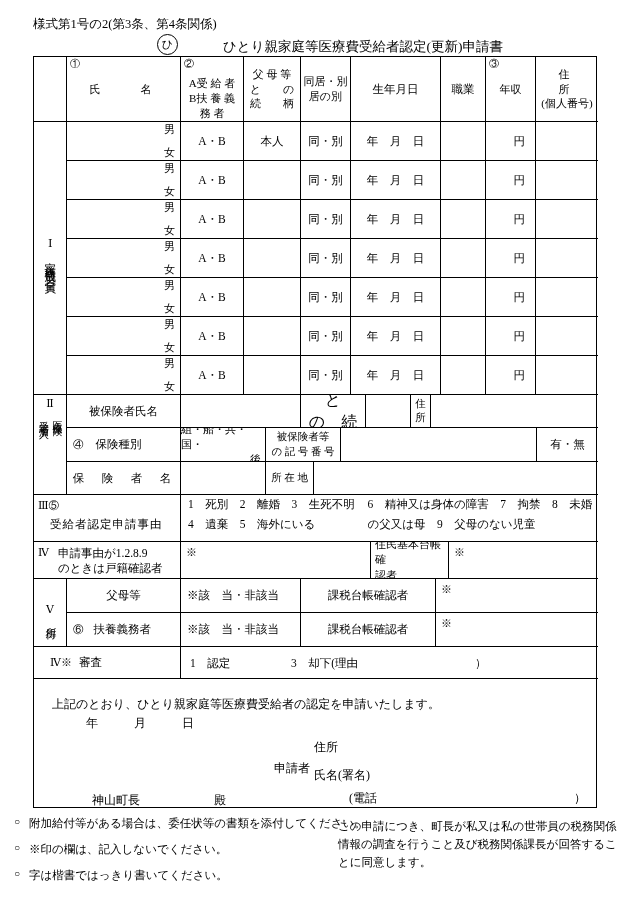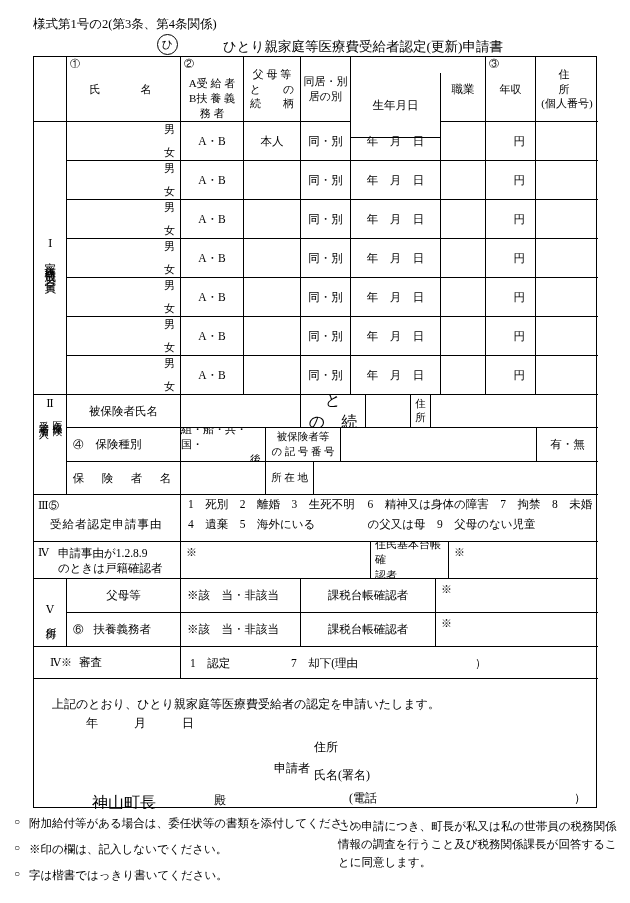--- a/index.html
+++ b/index.html
@@ -98,21 +98,21 @@
       </div>
     </div>
 
     <div class="cell br bb" style="left:267px;top:0;width:50px;height:65px;">
       <div class="hdr-stack">
         <span>同居・別</span>
         <span>居の別</span>
       </div>
     </div>
 
-    <div class="cell br bb c-mid" style="left:317px;top:16px;width:90px;height:65px;">
+    <div class="cell br bb c-mid" style="left:317px;top:0;width:90px;height:65px;">
       <span>生年月日</span>
     </div>
 
     <div class="cell br bb c-mid" style="left:407px;top:0;width:45px;height:65px;">
       <span>職業</span>
     </div>
 
     <div class="cell br bb" style="left:452px;top:0;width:50px;height:65px;">
       <span class="hdr-num">③</span>
       <div class="hdr-stack">
@@ -409,36 +409,36 @@
         <span style="font-size:11px;">※</span>
       </div>
 
     <div class="cell br bb c-midl" style="left:0;top:590px;width:147px;height:32px;padding-left:16px;">
       <span style="font-size:11px;">Ⅳ</span>
         <span style="font-size:11px;">※</span>
       <span style="margin-left:7px;">審査</span>
     </div>
     <div class="cell bb" style="left:147px;top:590px;width:417px;height:32px;">
       <div style="position:absolute;left:9px;top:9px;font-size:11.5px;">1　認定</div>
-      <div style="position:absolute;left:110px;top:9px;font-size:11.5px;">7　却下(理由</div>
+      <div style="position:absolute;left:110px;top:9px;font-size:11.5px;">3　却下(理由</div>
       <div style="position:absolute;left:294px;top:9px;font-size:11.5px;">）</div>
     </div>
 
     <div class="decl" style="left:0;top:622px;width:564px;height:130px;">
       <div style="left:18px;top:17px;">上記のとおり、ひとり親家庭等医療費受給者の認定を申請いたします。</div>
       <div style="left:52px;top:36px;">年　　　月　　　日</div>
       <div style="left:280px;top:60px;">住所</div>
       <div style="left:240px;top:81px;">申請者</div>
       <div style="left:280px;top:88px;">氏名(署名)</div>
       <div style="left:315px;top:111px;">(電話</div>
       <div style="left:540px;top:111px;">）</div>
     </div>
 
     <div class="cell" style="left:0;top:736px;width:564px;height:16px;">
-      <div style="position:absolute;left:58px;top:0;font-size:16px;">神山町長</div>
+      <div style="position:absolute;left:58px;top:0;font-size:12px;">神山町長</div>
       <div style="position:absolute;left:180px;top:0;font-size:12px;">殿</div>
     </div>
 
   </div>
 
   <div class="notes">
     <div class="note">
       <span class="circ">○</span>
       <span>附加給付等がある場合は、委任状等の書類を添付してください。</span>
     </div>

